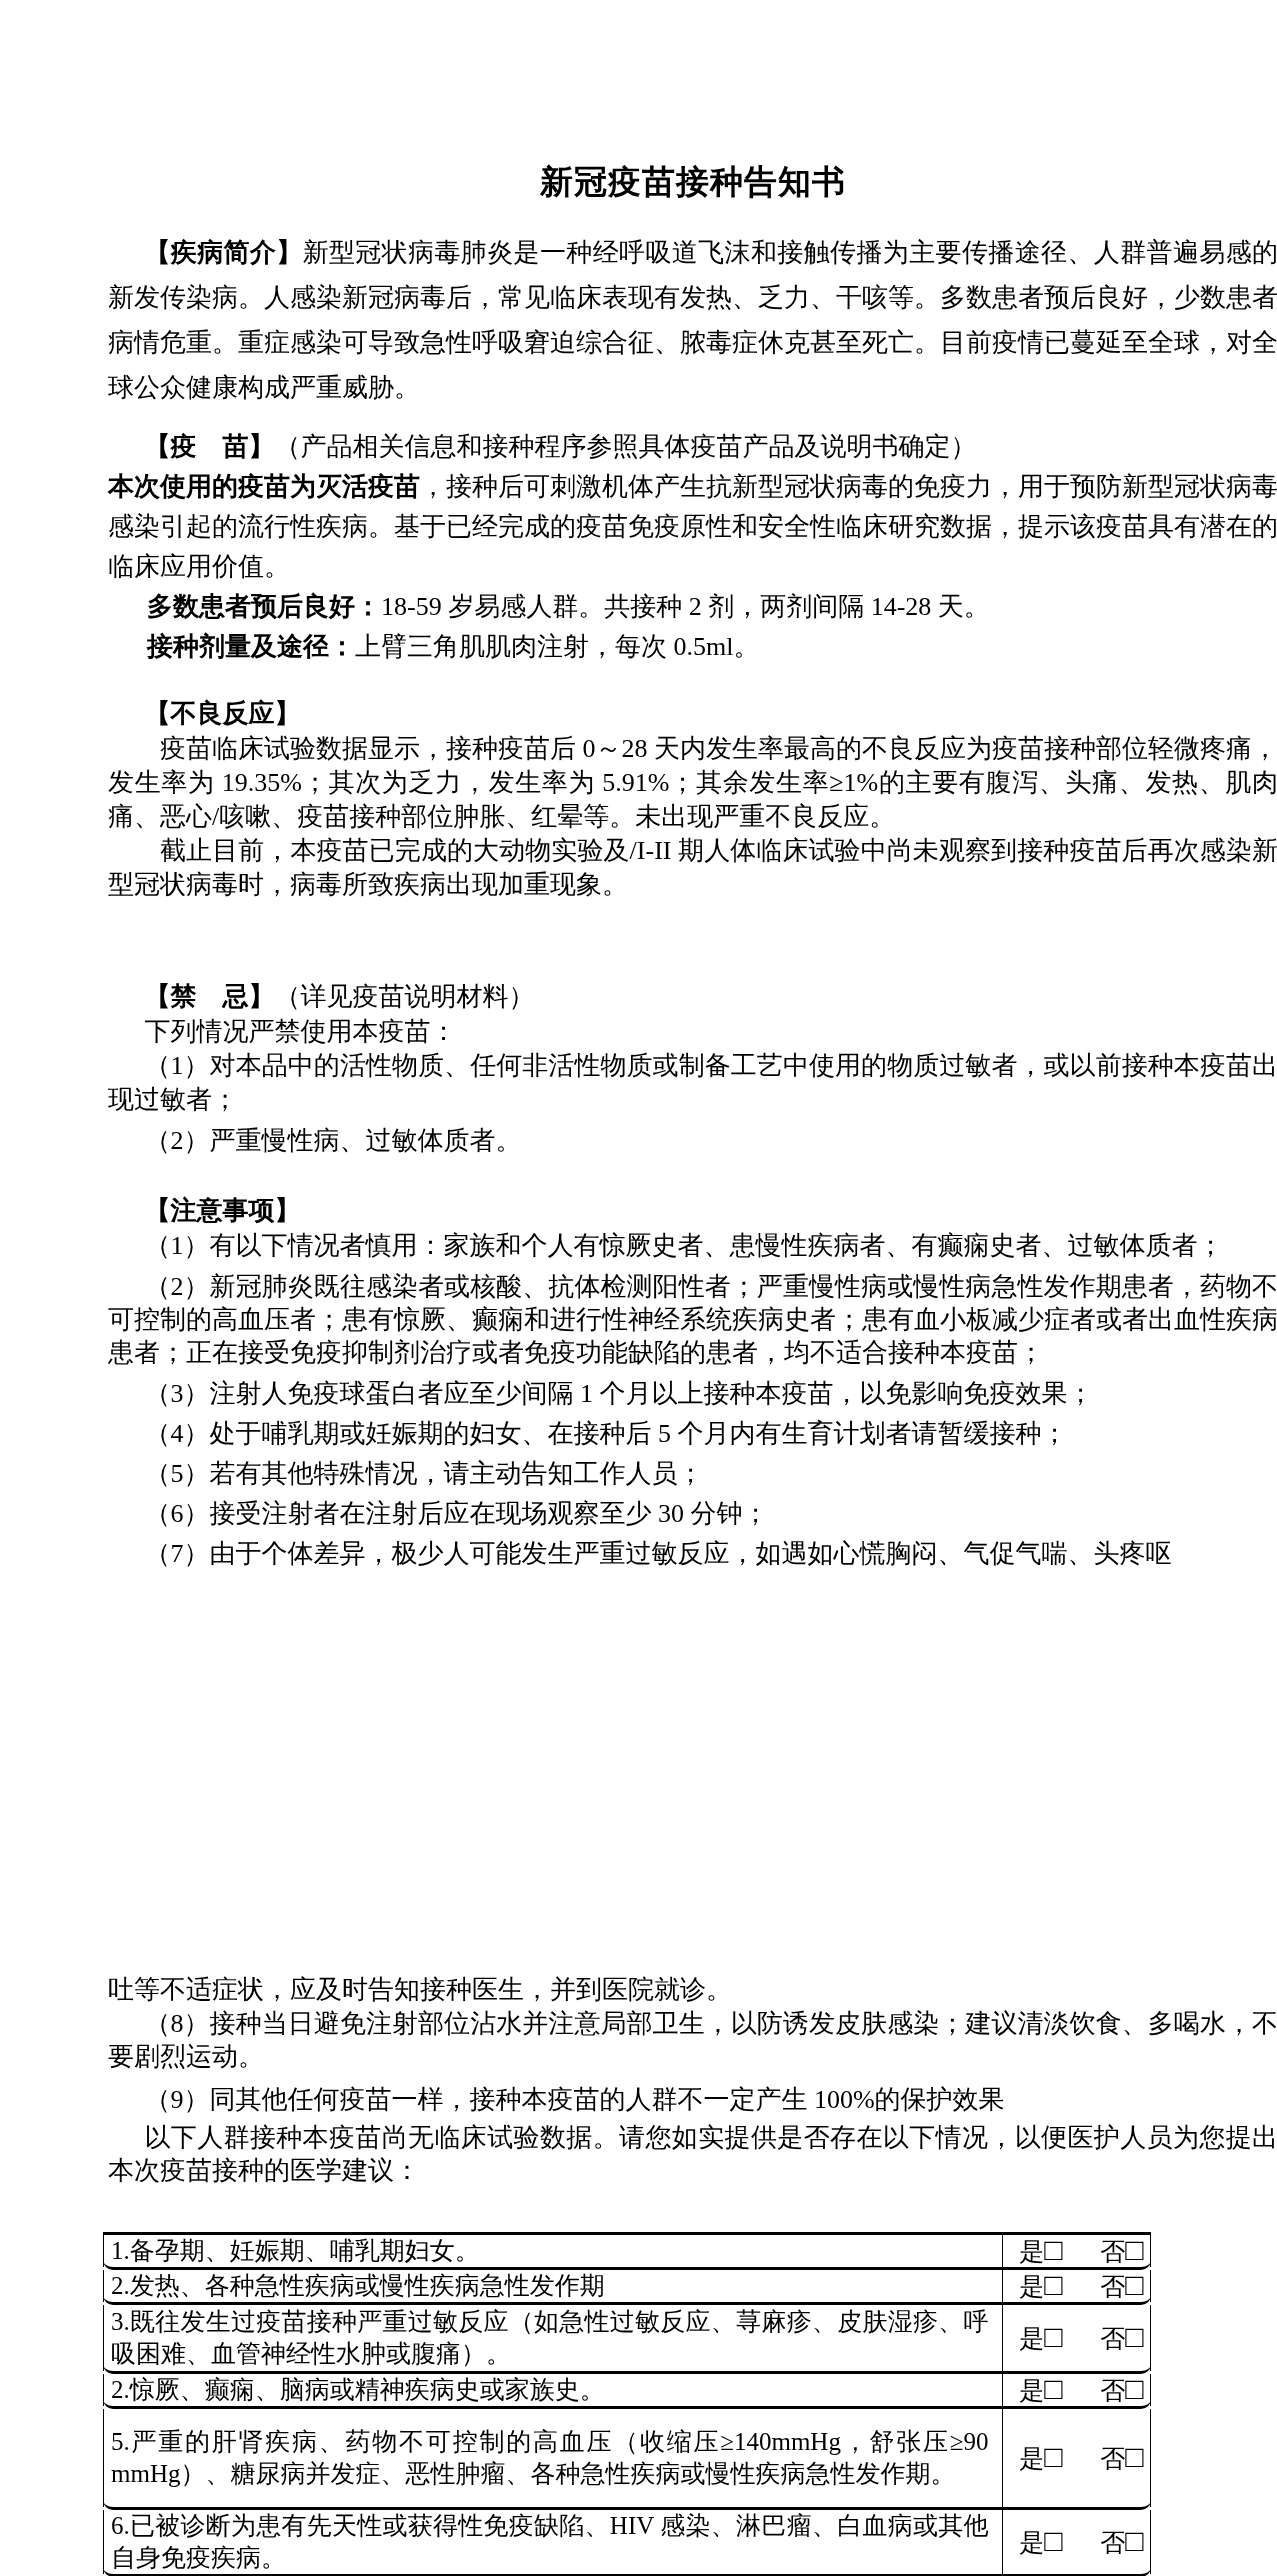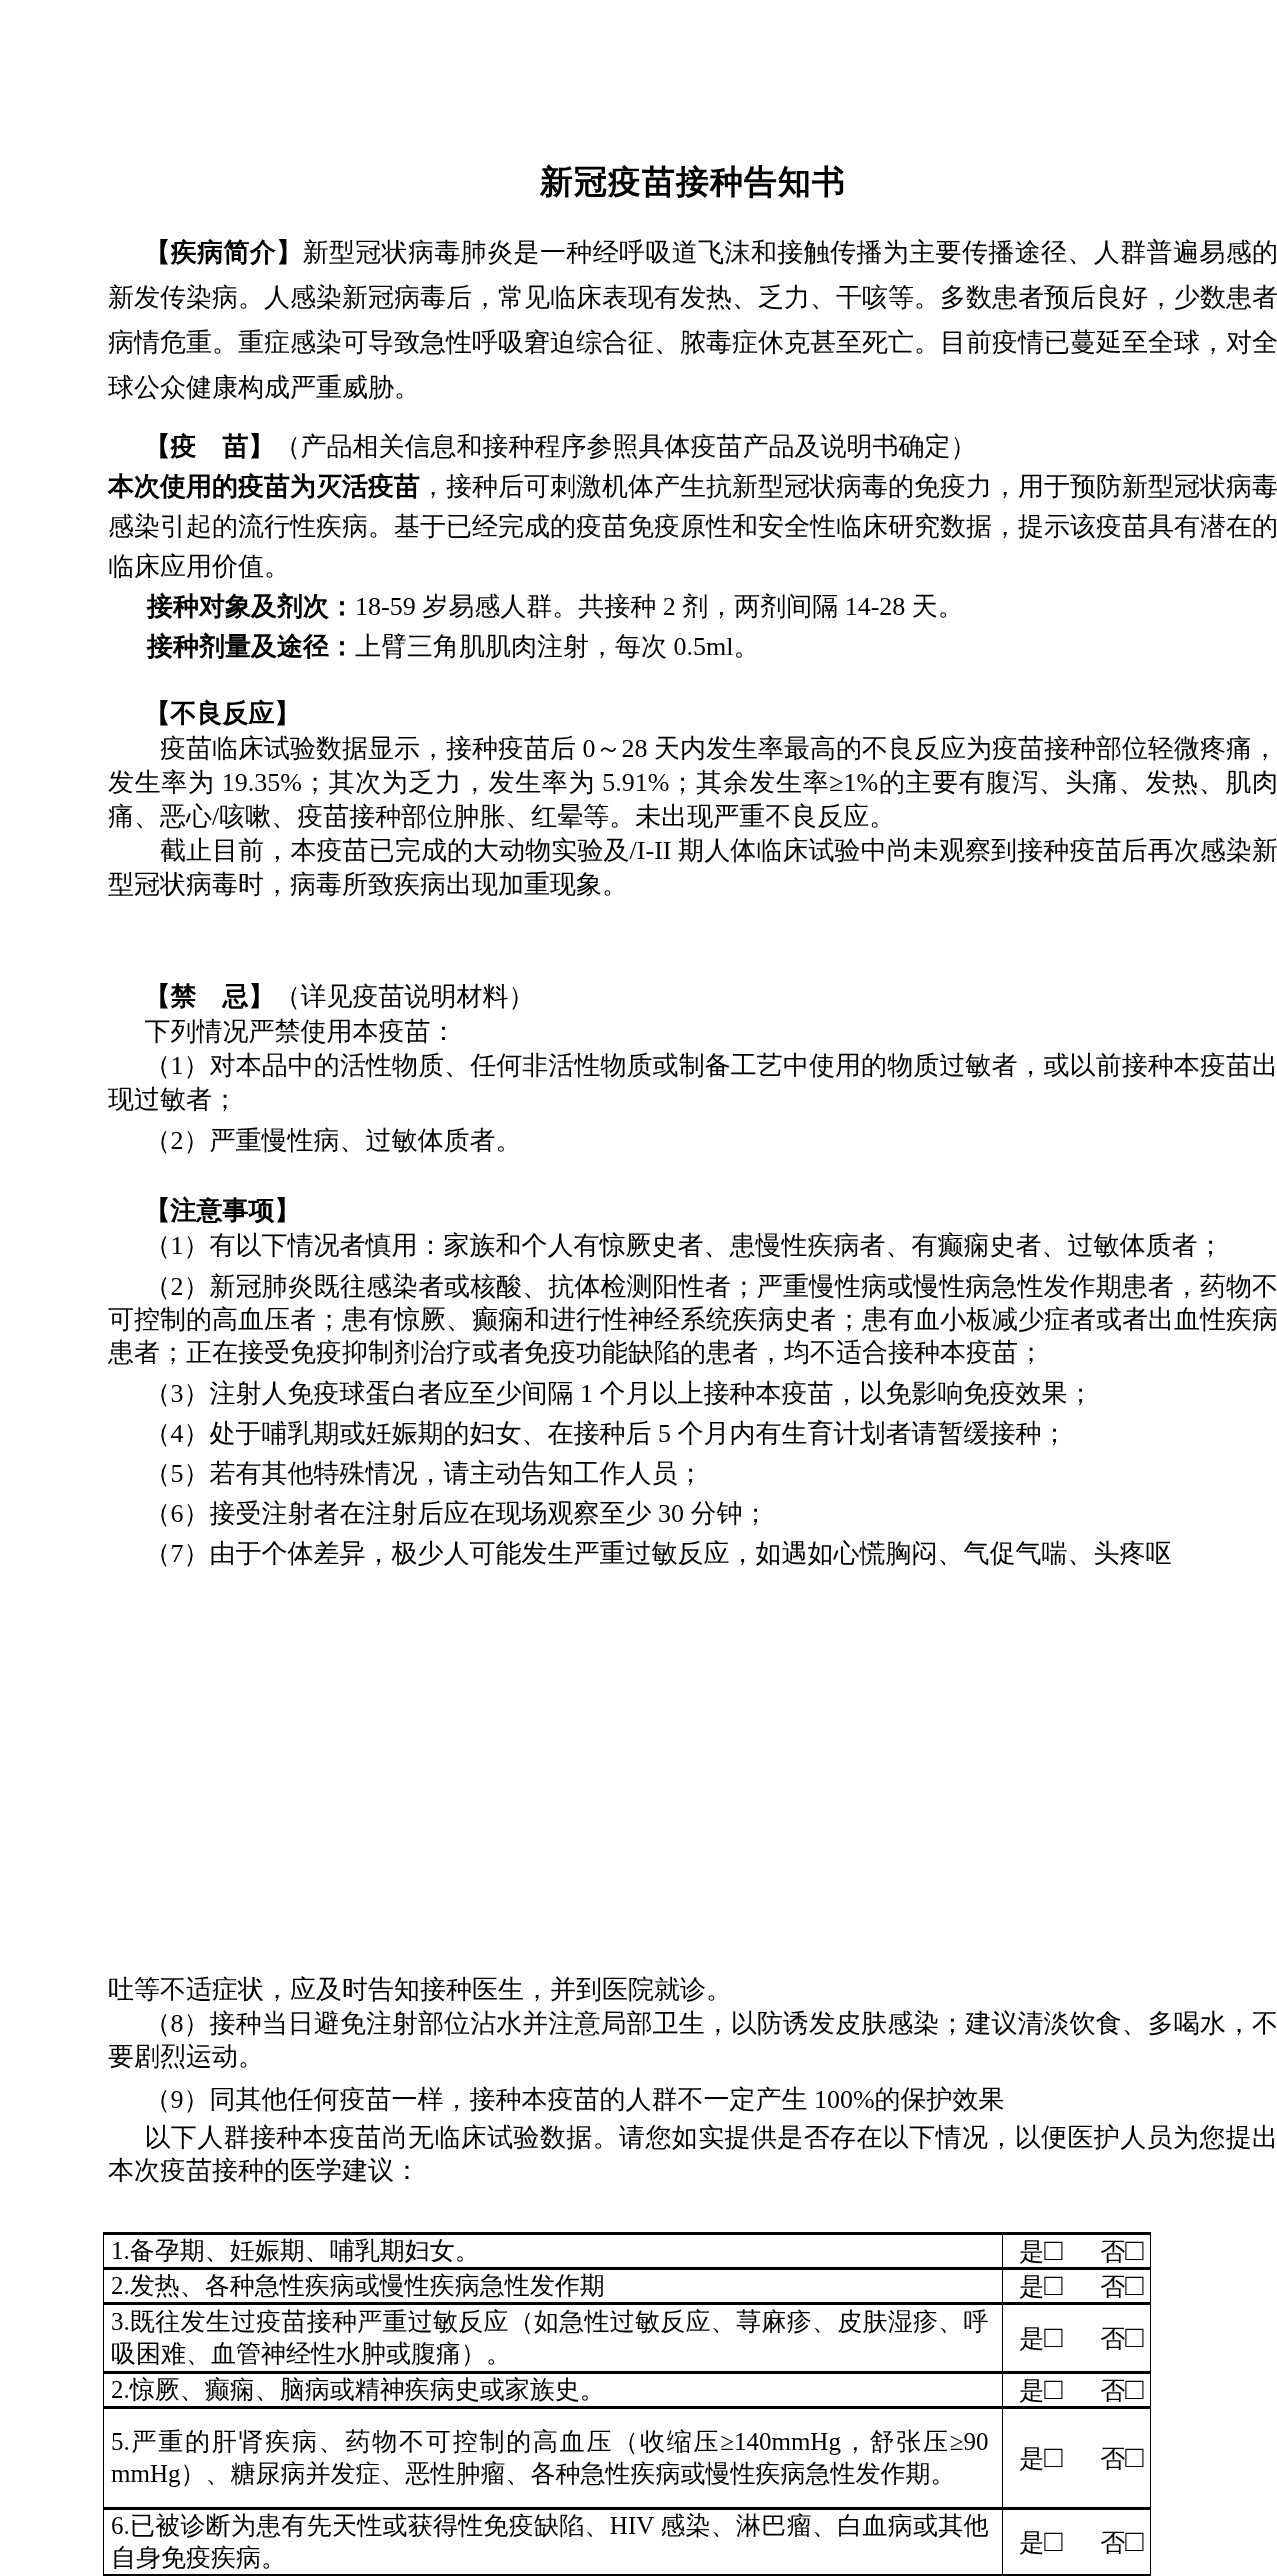--- a/index.html
+++ b/index.html
@@ -42,20 +42,21 @@
   #scr-lead{margin-top:5.2px;line-height:33px;}
   .qtable{
     margin-top:45px;margin-left:-5.2px;
     width:1048px;
     border-top:3.1px solid #000;
     border-bottom:0;
   }
   .qrow{
     display:flex;box-sizing:border-box;
     border-bottom:3.1px solid #000;
+    border-radius:10px;
   }
   .qcell{
     box-sizing:border-box;display:flex;align-items:center;
     border-left:1.5px solid #000;
     font-size:25px;line-height:32px;
   }
   .qcell.q{width:899px;padding:2.1px 13.4px 2.1px 7.2px;text-align:justify;}
   .qcell.a{
     width:149px;border-right:1.5px solid #000;
     justify-content:space-between;padding:0 6.2px 0 16.5px;
@@ -75,21 +76,21 @@
       <span class="b">【疾病简介】</span><span>新型冠状病毒肺炎是一种经呼吸道飞沫和接触传播为主要传播途径、人群普遍易感的新发传染病。人感染新冠病毒后，常见临床表现有发热、乏力、干咳等。多数患者预后良好，少数患者病情危重。重症感染可导致急性呼吸窘迫综合征、脓毒症休克甚至死亡。目前疫情已蔓延至全球，对全球公众健康构成严重威胁。</span>
     </div>
 
     <div id="vac-h" class="jp ind">
       <span class="b">【疫　苗】</span><span>（产品相关信息和接种程序参照具体疫苗产品及说明书确定）</span>
     </div>
     <div id="vac-p" class="jp">
       <span class="b">本次使用的疫苗为灭活疫苗</span><span>，接种后可刺激机体产生抗新型冠状病毒的免疫力，用于预防新型冠状病毒感染引起的流行性疾病。基于已经完成的疫苗免疫原性和安全性临床研究数据，提示该疫苗具有潜在的临床应用价值。</span>
     </div>
     <div id="vac-l1" class="jp">
-      <span>接种对象及剂次：</span><span class="val">18-59 岁易感人群。共接种 2 剂，两剂间隔 14-28 天。</span>
+      <span>多数患者预后良好：</span><span class="val">18-59 岁易感人群。共接种 2 剂，两剂间隔 14-28 天。</span>
     </div>
     <div id="vac-l2" class="jp">
       <span>接种剂量及途径：</span><span class="val">上臂三角肌肌肉注射，每次 0.5ml。</span>
     </div>
 
     <div id="adv-h" class="b ind">【不良反应】</div>
     <div id="adv-p1" class="jp ind2">疫苗临床试验数据显示，接种疫苗后 0～28 天内发生率最高的不良反应为疫苗接种部位轻微疼痛，发生率为 19.35%；其次为乏力，发生率为 5.91%；其余发生率≥1%的主要有腹泻、头痛、发热、肌肉痛、恶心/咳嗽、疫苗接种部位肿胀、红晕等。未出现严重不良反应。</div>
     <div id="adv-p2" class="jp ind2">截止目前，本疫苗已完成的大动物实验及/I-II 期人体临床试验中尚未观察到接种疫苗后再次感染新型冠状病毒时，病毒所致疾病出现加重现象。</div>
 
     <div id="forb-h" class="jp ind">

